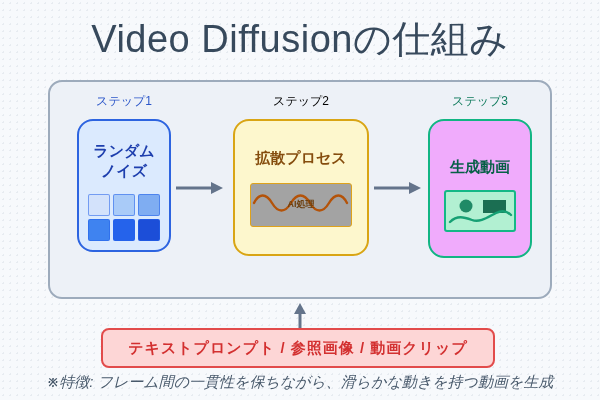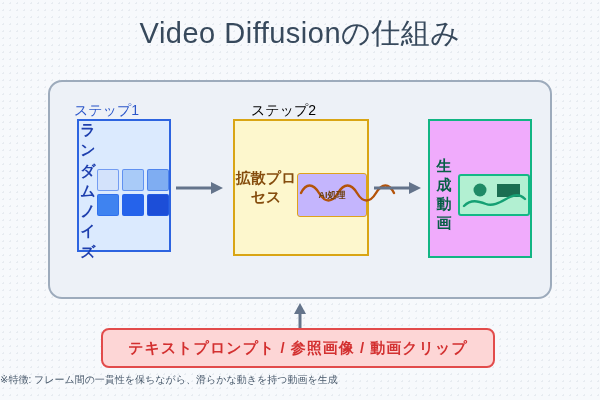--- a/index.html
+++ b/index.html
@@ -5,78 +5,79 @@
   html,body{margin:0;padding:0;}
   .page{
     position:relative;width:600px;height:400px;overflow:hidden;
     background-color:#f7f9fc;
     background-image:radial-gradient(rgba(148,163,184,.16) 1px, transparent 1px);
     background-size:7px 7px;
     font-family:"Liberation Sans","DejaVu Sans",sans-serif;
   }
   .title{
     position:absolute;top:14px;left:0;right:0;text-align:center;
-    font-size:29px;font-weight:500;color:#37495c;letter-spacing:.5px;
+    font-size:38px;font-weight:500;color:#37495c;letter-spacing:.5px;
   }
   .container{
     position:absolute;left:48px;top:80px;width:504px;height:219px;
     box-sizing:border-box;background:#edf1f7;
     border:2px solid #9dabbc;border-radius:14px;
   }
-  .step-label{position:absolute;top:20px;width:100px;text-align:left;font-size:14px;}
+  .step-label{position:absolute;top:11px;width:100px;text-align:center;font-size:12px;}
   .step-label.s1{left:24px;color:#2b56c9;}
   .step-label.s2{left:201px;color:#000000;}
   .step-label.s3{left:380px;color:#0f7a5c;}
   .box{
-    position:absolute;top:37px;box-sizing:border-box;border-radius:0;
-    display:flex;flex-direction:row;align-items:center;justify-content:center;
+    position:absolute;top:37px;box-sizing:border-box;border-radius:16px;
+    display:flex;flex-direction:column;align-items:center;justify-content:center;
   }
   .box1{left:27px;width:94px;height:133px;background:#dbeafe;border:2px solid #2d64e0;}
   .box2{left:183px;width:136px;height:137px;background:#fdf7cd;border:2px solid #d9a514;}
   .box3{left:378px;width:104px;height:139px;background:#f0abfc;border:2px solid #12b583;}
   .box1 .heading{margin-top:11px;font-size:15px;font-weight:bold;color:#1e3fae;text-align:center;line-height:1.35;}
   .box2 .heading{margin-top:0;font-size:15px;font-weight:bold;color:#854d0e;text-align:center;}
   .box2 .subheading{margin-top:3px;font-size:12px;color:#a16207;text-align:center;}
   .box3 .heading{margin-top:13px;font-size:15px;font-weight:bold;color:#065f46;text-align:center;}
   .noise-grid{margin-top:13px;display:grid;grid-template-columns:repeat(3,22px);grid-auto-rows:22px;gap:3px;}
   .noise-cell{border:1px solid rgba(37,99,235,.55);border-radius:2px;box-sizing:border-box;}
   .ai-box{
     position:relative;margin-top:15px;width:102px;height:44px;box-sizing:border-box;
-    background:#c4b5fd;border:1.5px solid #dfa21b;border-radius:3px;
+    background:#a3a3a3;border:1.5px solid #dfa21b;border-radius:3px;
     display:flex;align-items:center;justify-content:center;
   }
   .ai-box svg{position:absolute;left:0;top:0;}
   .ai-label{position:relative;font-size:9px;color:#6d4010;font-weight:bold;}
   .video-thumb{
     position:relative;margin-top:13px;width:72px;height:42px;box-sizing:border-box;
     background:#b2f0d2;border:2px solid #14b886;border-radius:3px;
   }
   .arrow{position:absolute;}
   .input-box{
     position:absolute;left:101px;top:328px;width:394px;height:40px;box-sizing:border-box;
     background:#fdd6d6;border:2px solid #e24b4b;border-radius:8px;
     display:flex;align-items:center;justify-content:center;
   }
   .input-box span{font-size:15px;font-weight:bold;color:#d33030;letter-spacing:1px;}
   .footnote{
-    position:absolute;top:373px;left:0;right:0;text-align:left;
-    font-size:10px;color:#48596b;
+    position:absolute;top:373px;left:0;right:0;text-align:center;
+    font-size:15px;color:#48596b;font-style:italic;
   }
 </style>
 </head>
 <body>
 
 <div class="page">
 
   <div class="title">Video Diffusionの仕組み</div>
 
   <div class="container">
 
     <div class="step-label s1">ステップ1</div>
     <div class="step-label s2">ステップ2</div>
+    <div class="step-label s3">ステップ3</div>
 
     <div class="box box1">
       <div class="heading">
         <span>ランダム</span><br>
         <span>ノイズ</span>
       </div>
       <div class="noise-grid">
         <div class="noise-cell" style="background-color: rgb(211, 226, 251);"></div>
         <div class="noise-cell" style="background-color: rgb(169, 203, 248);"></div>
         <div class="noise-cell" style="background-color: rgb(127, 173, 242);"></div>

